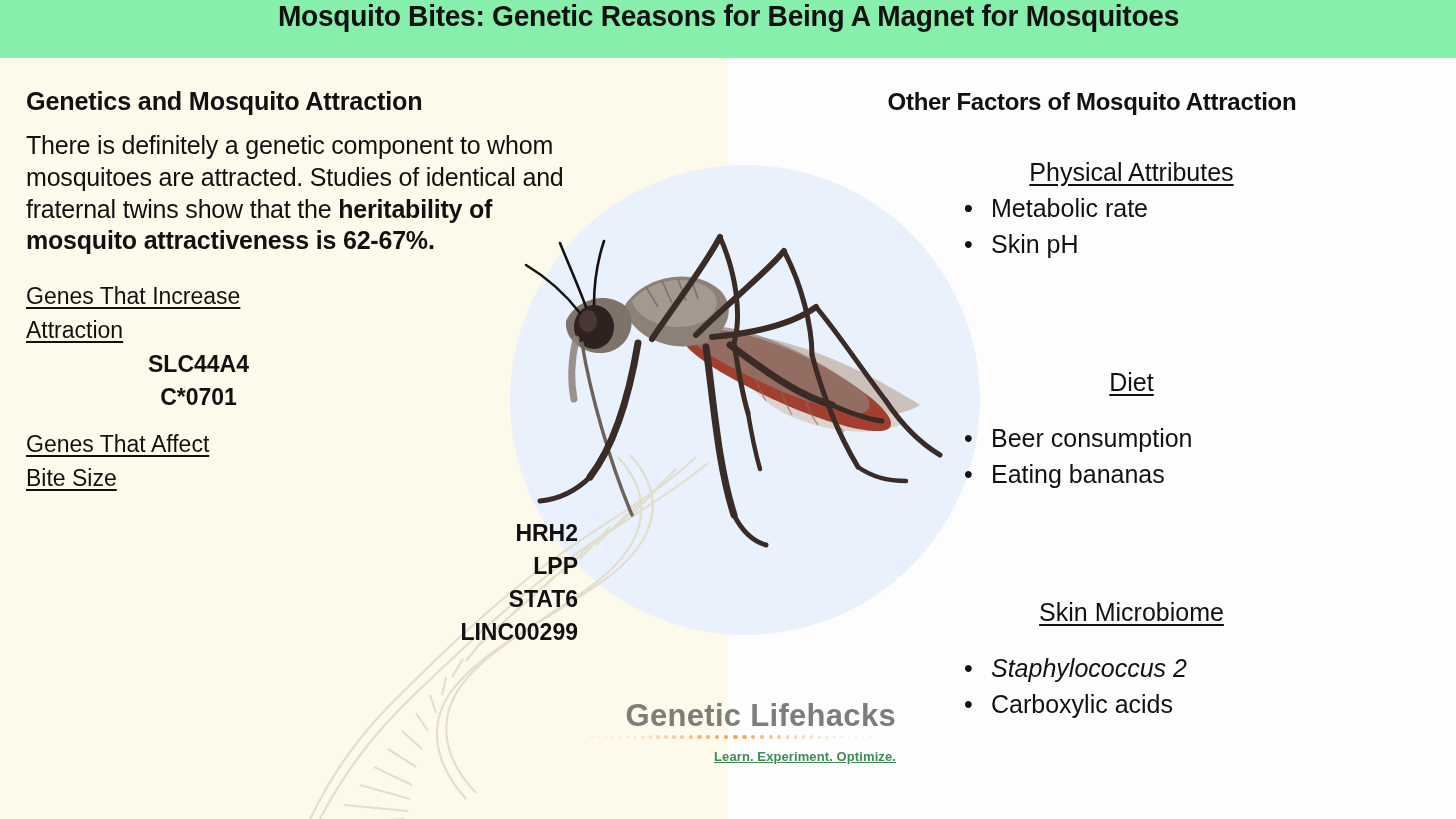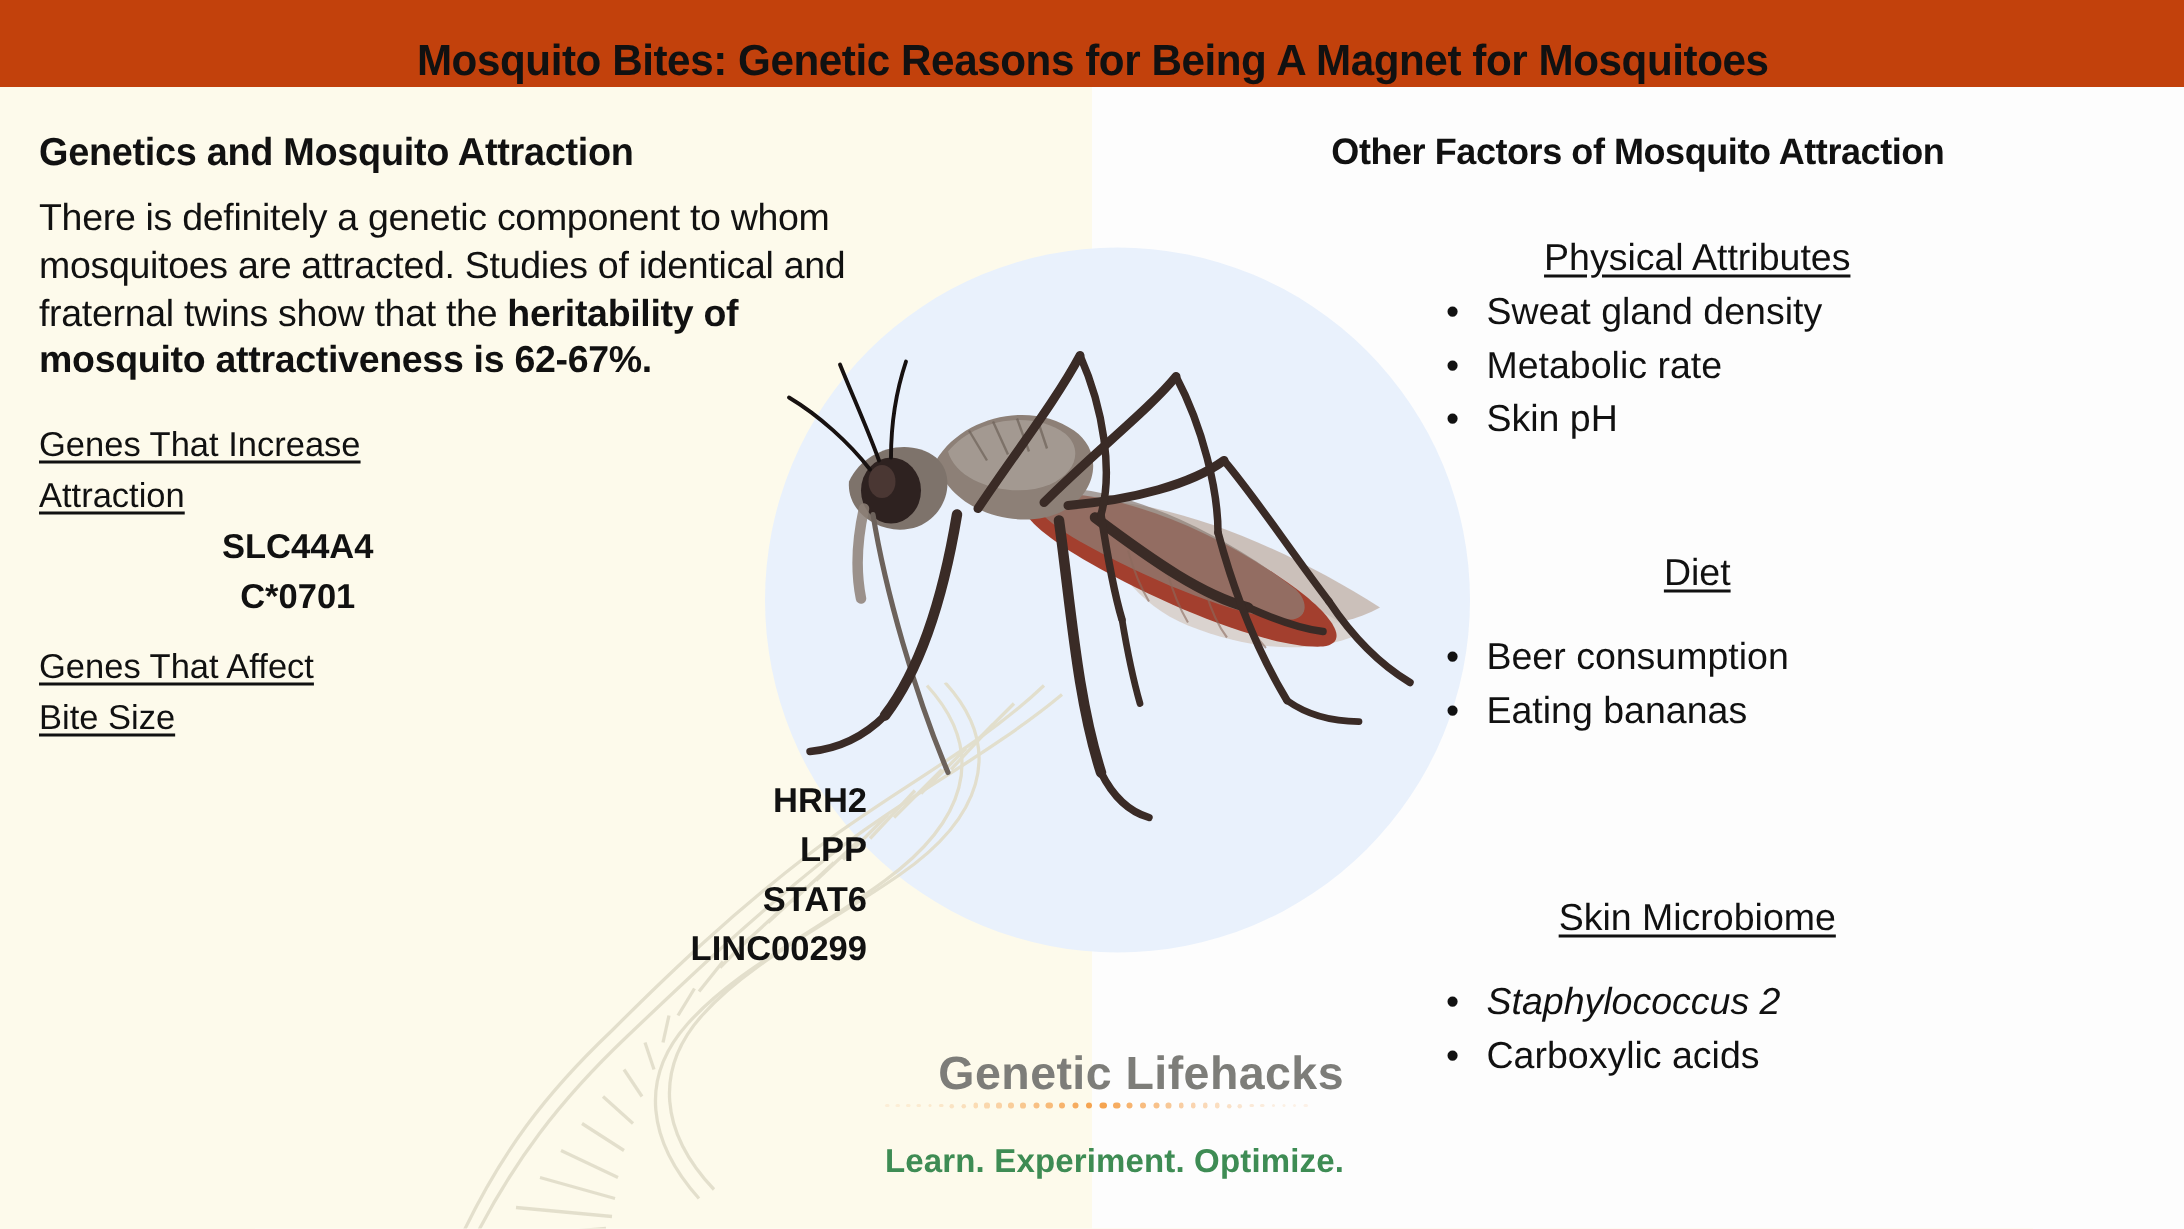--- a/index.html
+++ b/index.html
@@ -14,22 +14,22 @@
   #bg-left {
     position:absolute; left:0; top:58px; width:728px; height:761px;
     background:#FDFAEB;
   }
   #bg-right {
     position:absolute; left:728px; top:58px; width:728px; height:761px;
     background:#FDFDFD;
   }
   #title-bar {
     position:absolute; left:0; top:0; width:1456px; height:58px;
-    background:#c2410c;
-    display:flex; align-items:flex-end; justify-content:center;
+    background:#86efac;
+    display:flex; align-items:flex-start; justify-content:center;
   }
   #title-bar .title {
     font-family:"Liberation Sans", sans-serif;
     font-weight:bold;
     font-size:29px;
     letter-spacing:-0.3px;
     color:#111;
     transform:scaleX(0.97);
   }
 
@@ -129,22 +129,22 @@
   }
   #logo-dots {
     height:7px; margin:1px auto 0; width:282px;
     display:flex; align-items:center; justify-content:space-between;
   }
   #logo-dots i {
     display:block; width:4px; height:4px; border-radius:50%;
     background:#F5A04A;
   }
   #logo-tag {
-    font-weight:bold; font-size:22px; color:#3E8C54;
-    letter-spacing:0.1px; margin-top:20px;
+    font-weight:bold; font-size:13px; color:#3E8C54;
+    letter-spacing:0.1px; margin-top:8px;text-decoration:underline;
   }
 </style>
 </head>
 <body>
 
 <div id="bg-left"></div>
 <div id="bg-right"></div>
 
 <div id="art-layer">
 
@@ -288,21 +288,20 @@
 
 <div id="right-col">
 
   <h2 id="right-head">Other Factors of Mosquito Attraction</h2>
 
   <div id="block-physical" class="factor-block">
     <div class="factor-title">Physical Attributes</div>
     <ul class="factor-items">
       <li>
         <span class="bullet">•</span>
-        <span class="txt">Sweat gland density</span>
       </li>
       <li>
         <span class="bullet">•</span>
         <span class="txt">Metabolic rate</span>
       </li>
       <li>
         <span class="bullet">•</span>
         <span class="txt">Skin pH</span>
       </li>
     </ul>

